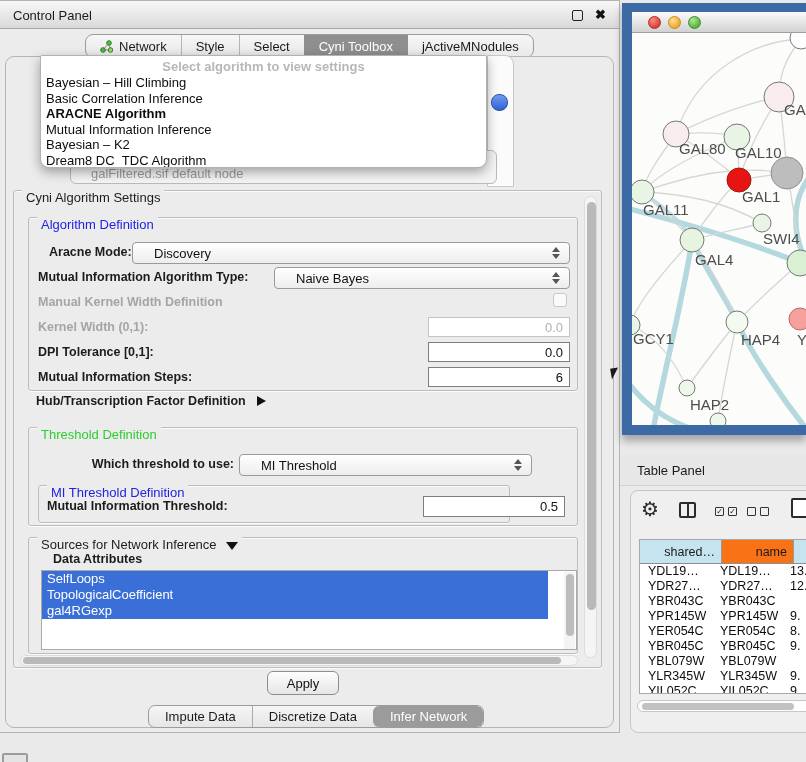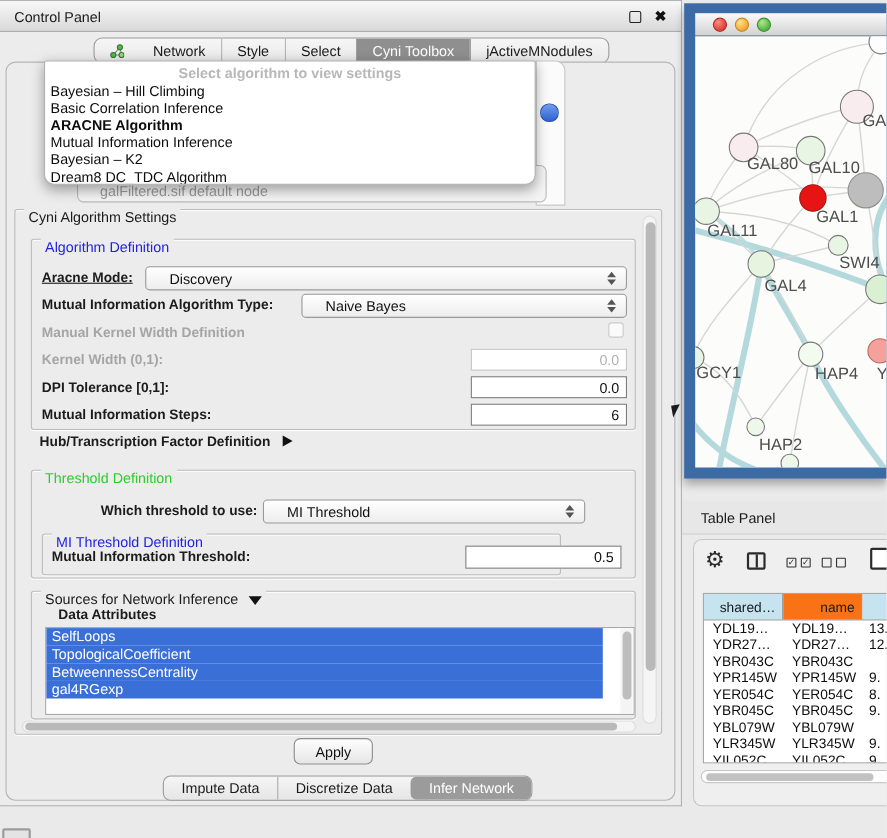--- a/index.html
+++ b/index.html
@@ -15,21 +15,21 @@
   .float-icon { position:absolute; right:36px; top:9px; width:11px; height:11px;
     border:1.6px solid #222; border-radius:2px; }
   .close-icon { position:absolute; right:13px; top:6px; font-size:13px; font-weight:bold; color:#111; }
 
   
   #top-tabs { position:absolute; left:85px; top:33px; height:24px; display:flex;
     border:1px solid #9c9c9c; border-radius:8px; overflow:hidden;
     background:linear-gradient(#f6f6f6,#e9e9e9); }
   .tab { display:flex; align-items:center; padding:0 14px; font-size:13px; color:#1a1a1a;
     border-left:1px solid #b5b5b5; white-space:nowrap; }
-  .tab:first-child { border-left:none;gap:20px; }
+  .tab:first-child { border-left:none; }
   .tab.active { background:#8f8f8f; color:#fff; border-left-color:#8f8f8f; }
   .tab.active + .tab { border-left-color:#8f8f8f; }
   .net-tab-icon { margin-right:6px; display:inline-flex; }
 
   .cp-body { position:absolute; left:5px; top:55px; width:609px; height:672px;
     border:1px solid #b5b5b5; border-radius:9px; background:#ececec; }
 
   
   .bg-panel-fragment { position:absolute; left:481px; top:-2px; width:27px; height:132px;
     background:#fbfbfb; border:1px solid #c8c8c8; border-radius:0 9px 0 0; z-index:1; }
@@ -221,21 +221,21 @@
       <div class="vscroll">
           <div class="thumb"></div>
         </div>
       <div class="hscroll">
           <div class="thumb"></div>
         </div>
 
       <div class="group" style="left:14px; top:26px; width:550px; height:174px;">
         <span class="legend blue">Algorithm Definition</span>
 
-        <span class="flabel" style="left:9px; top:27px;text-decoration:underline;">Aracne Mode:</span>
+        <span class="flabel" style="left:20px; top:27px;">Aracne Mode:</span>
         <div class="combo" style="left:103px; top:24px; width:438px; height:22px;">
           <span>Discovery</span>
           <span class="arrows"></span>
         </div>
 
         <span class="flabel" style="left:9px; top:52px;">Mutual Information Algorithm Type:</span>
         <div class="combo" style="left:245px; top:49px; width:296px; height:22px;">
           <span>Naive Bayes</span>
           <span class="arrows"></span>
         </div>
@@ -285,21 +285,20 @@
       <div class="group" style="left:14px; top:346px; width:550px; height:117px;">
         <span class="legend">
           <span>Sources for Network Inference</span>
           <span class="tri-down"></span>
         </span>
         <span class="flabel" style="left:16px; top:14px;padding-left:8px;">Data Attributes</span>
         <div id="attr-list">
           <div id="attr-items">
               <div class="list-item">SelfLoops</div>
               <div class="list-item">TopologicalCoefficient</div>
-              <div class="list-item">BetweennessCentrality</div>
               <div class="list-item">gal4RGexp</div>
             </div>
           <div class="list-vscroll">
             <div class="thumb"></div>
           </div>
         </div>
       </div>
     </div>
 
     <button id="apply-btn">Apply</button>
@@ -400,21 +399,21 @@
     <span class="chk">✓</span>
   </span>
   <span class="chkpair" style="left:116px;">
     <span class="chk"></span>
     <span class="chk"></span>
   </span>
   <span class="partial-icon"></span>
 
   <div id="table-area">
     <div class="thead" id="table-head">
-        <div class="th hl" style="width: 72px; text-align: right;">shared…</div>
+        <div class="th hl" style="width: 82px; text-align: right;">shared…</div>
         <div class="th" style="width: 72px;">name</div>
         <div class="th hl" style="width: 56px;">A</div>
       </div>
     <div id="table-rows">
         <div class="trow">
           <div class="td" style="width: 72px;">YDL19…</div>
           <div class="td" style="width: 72px;">YDL19…</div>
           <div class="td num" style="width: 56px;">13.</div>
         </div>
         <div class="trow">

